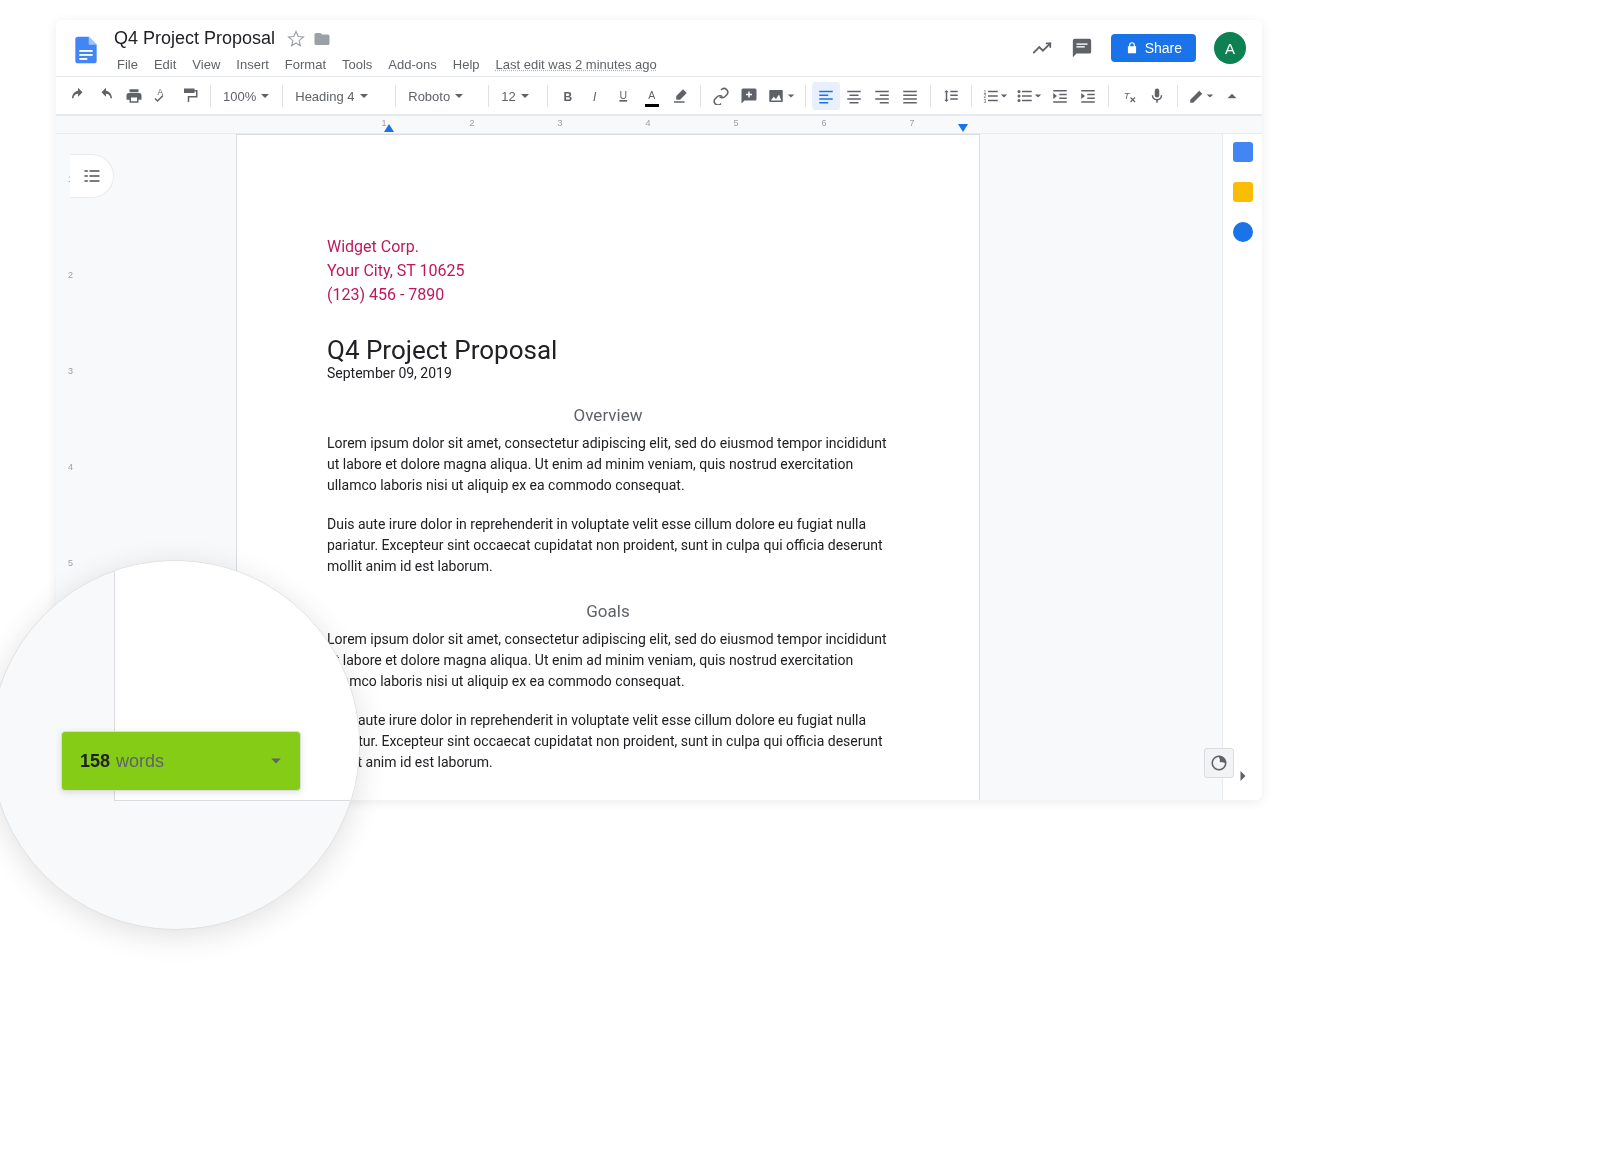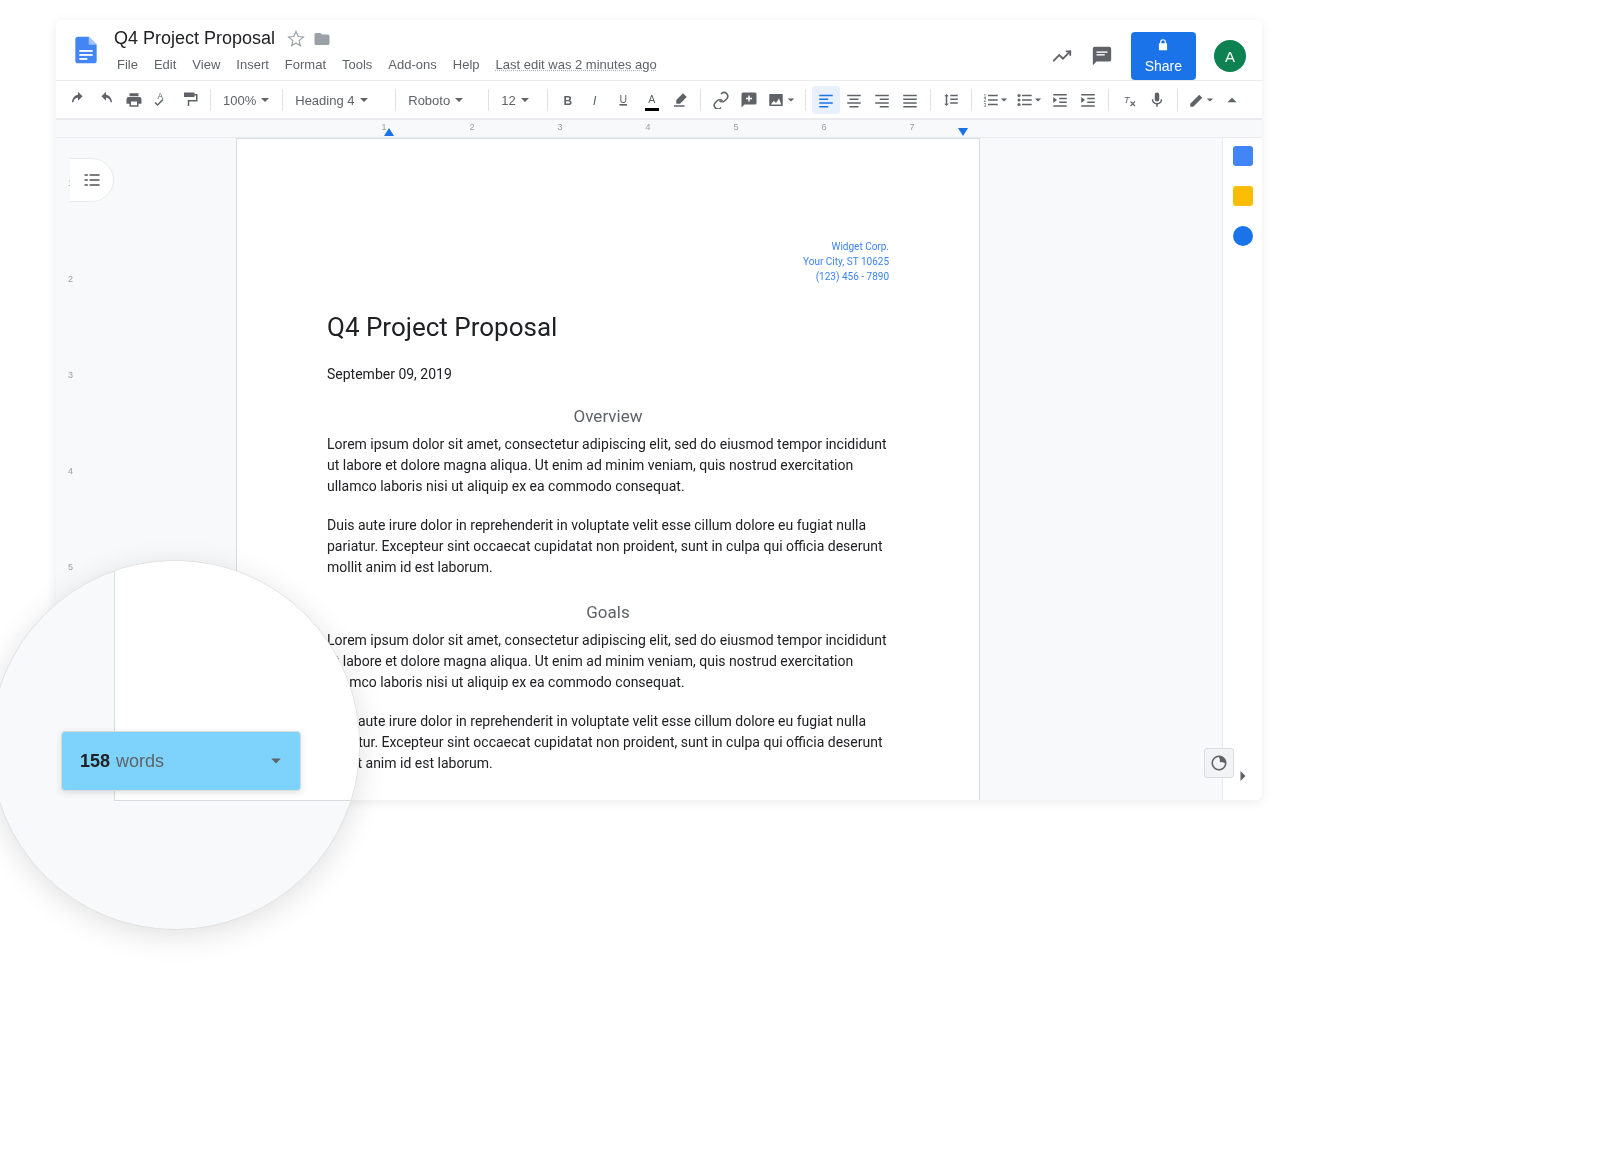--- a/index.html
+++ b/index.html
@@ -51,21 +51,20 @@
     text-decoration: underline dotted rgba(128,134,139,.6);
     cursor:pointer;
   }
   .hdr-spacer{flex:1;}
   .hdr-right{display:flex;align-items:center;gap:18px;margin-top:6px;margin-right:4px;}
   .hdr-right .ic{width:22px;height:22px;fill:#5f6368;cursor:pointer;}
   .share-btn{
     background:#1a73e8;color:#fff;border:none;border-radius:4px;
     padding:6px 14px;font-size:14px;display:flex;align-items:center;gap:6px;cursor:pointer;
     font-weight:500;
-    flex-direction:column;
   }
   .share-btn svg{width:14px;height:14px;fill:#fff;}
   .avatar{
     width:32px;height:32px;border-radius:50%;background:#0d8152;
     color:#fff;display:flex;align-items:center;justify-content:center;
     font-size:15px;font-weight:500;cursor:pointer;
   }
   
   .toolbar{
     display:flex;align-items:center;gap:0;
@@ -107,23 +106,23 @@
     background:#fff;border-radius:0 22px 22px 0;border:1px solid #e8eaed;border-left:none;
     display:flex;align-items:center;justify-content:center;cursor:pointer;z-index:2;
   }
   .outline-btn svg{width:20px;height:20px;fill:#5f6368;}
   .canvas-wrap{flex:1;overflow:auto;padding:0 0 0 150px;}
   .page{
     width:744px;min-height:660px;background:#fff;border:1px solid #dadce0;
     margin-top:0;padding:100px 90px 40px 90px;
     font-family: Roboto, Arial, sans-serif;
   }
-  .hdr-block{color:#3b82f6;font-size:10px;line-height:1.5;text-align:right;}
+  .hdr-block{color:#be185d;font-size:16px;line-height:1.5;}
   .doc-h1{font-size:26px;color:#202124;margin-top:28px;font-weight:400;}
-  .doc-date{font-size:14px;color:#202124;margin-top:24px;}
+  .doc-date{font-size:14px;color:#202124;margin-top:0;}
   .doc-h2{font-size:17px;color:#5f6368;margin-top:24px;font-weight:400;text-align:center;}
   .doc-p{font-size:14px;color:#202124;margin-top:8px;line-height:1.5;}
   
   .explore-fab{
     position:absolute;right:28px;bottom:22px;width:30px;height:30px;
     background:#f1f3f4;border:1px solid #dadce0;border-radius:3px;
     display:flex;align-items:center;justify-content:center;cursor:pointer;z-index:3;
   }
   .explore-fab svg{width:18px;height:18px;fill:#5f6368;}
   
@@ -142,21 +141,21 @@
   
   .zoom-bubble{
     position:absolute;left:-10px;top:560px;width:370px;height:370px;
     border-radius:50%;background:#f8f9fa;border:1px solid #e0e0e0;
     box-shadow:0 6px 30px rgba(0,0,0,0.12);
     z-index:5;
     overflow:hidden;
   }
   .wc-chip{
     position:absolute;left:70px;top:170px;
-    width:240px;height:60px;background:#7dd3fc;border-radius:4px;
+    width:240px;height:60px;background:#84cc16;border-radius:4px;
     border:1px solid #dadce0;box-shadow:0 2px 6px rgba(60,64,67,.15);
     display:flex;align-items:center;padding:0 18px;cursor:pointer;
   }
   .wc-chip .cnt{font-size:18px;font-weight:700;color:#202124;}
   .wc-chip .lbl{font-size:18px;color:#5f6368;margin-left:6px;}
   .wc-chip .caret{margin-left:auto;width:12px;height:12px;fill:#5f6368;}
   .zoom-bubble .page-edge{
     position:absolute;right:-55px;top:-40px;width:300px;height:280px;
     background:#fff;border:1px solid #dadce0;
   }

